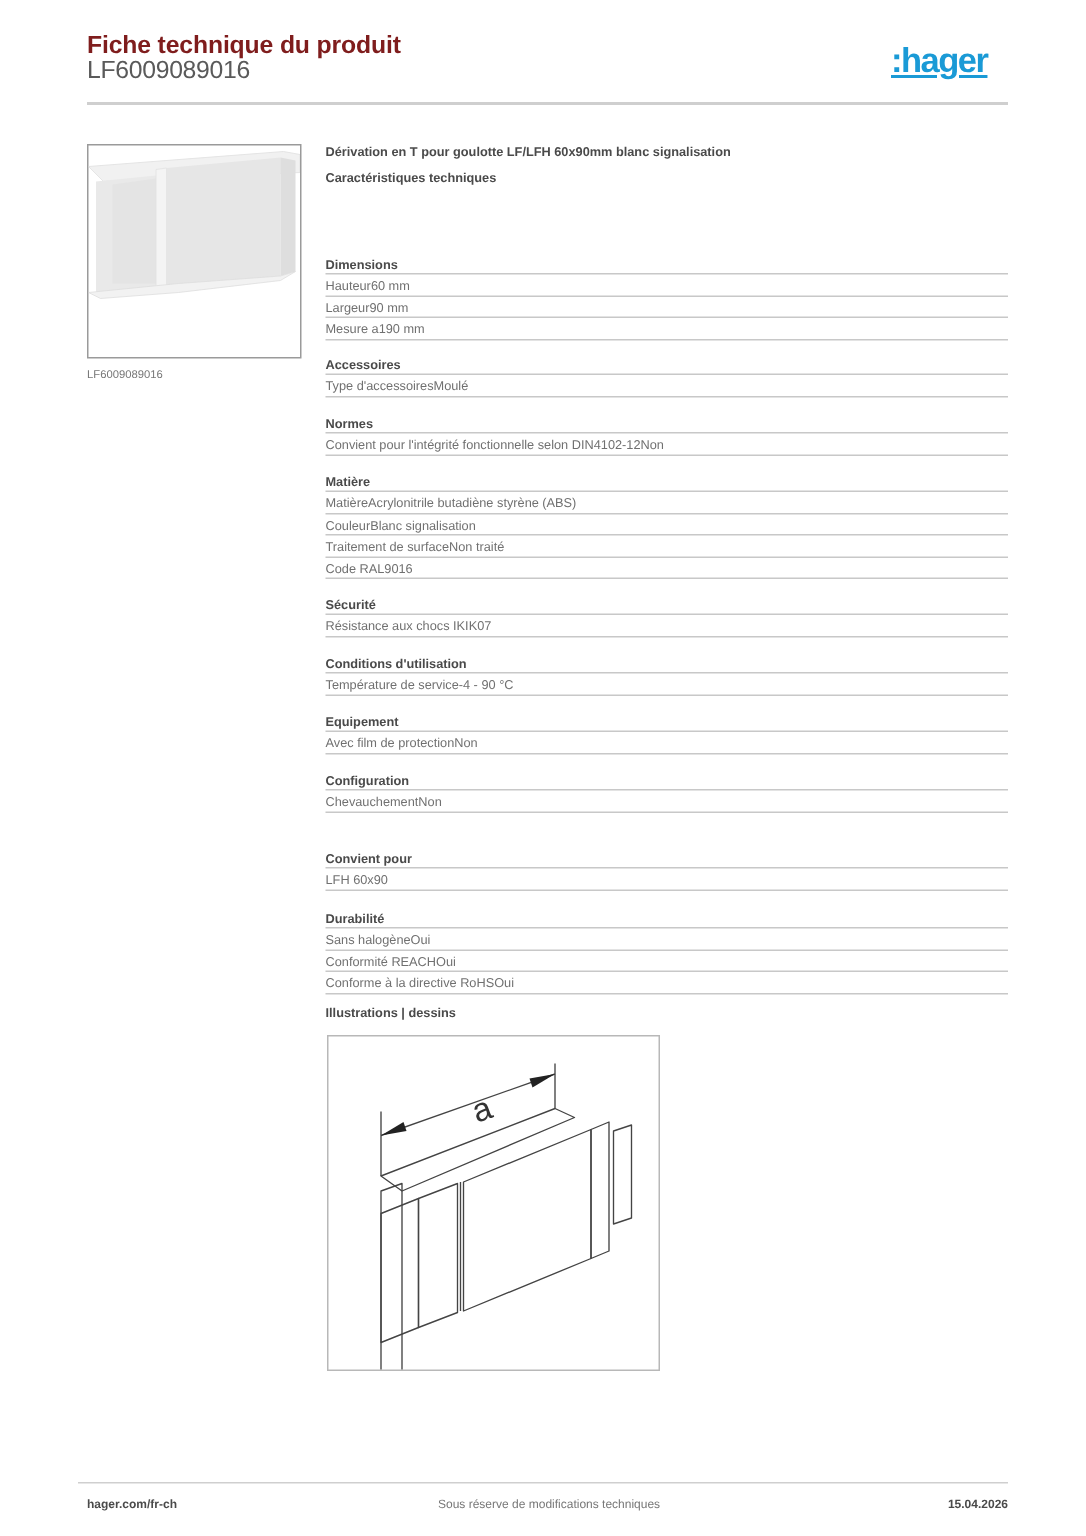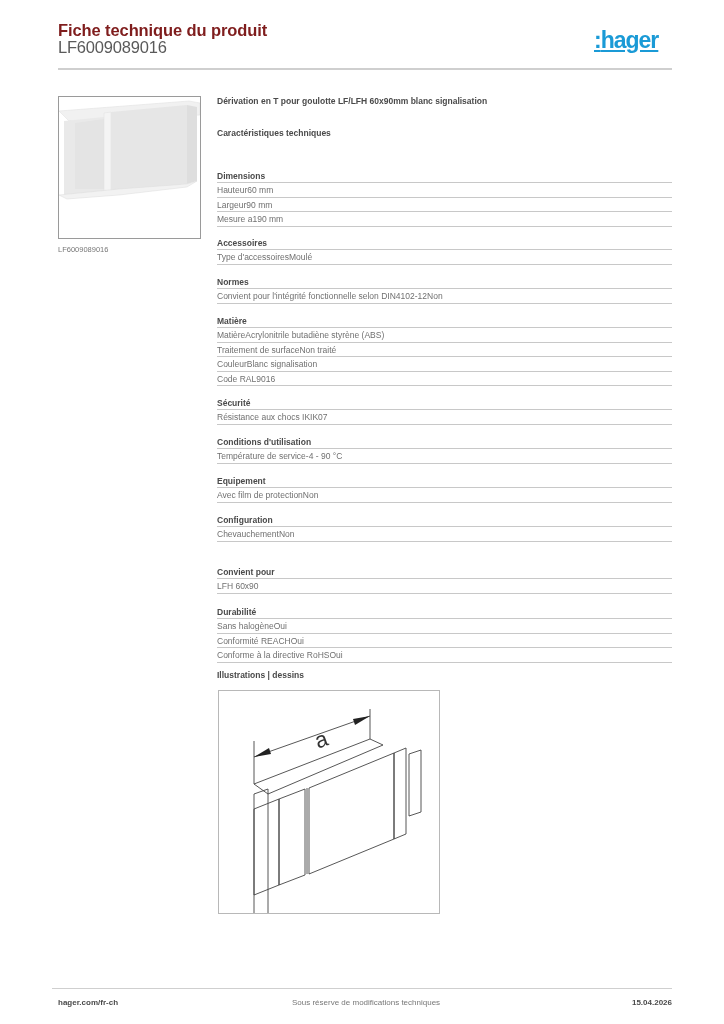--- a/index.html
+++ b/index.html
@@ -10,21 +10,21 @@
   .header-ref { position: absolute; left: 58px; top: 38px; font-size: 16.5px; color: #5a5a5a; letter-spacing: -0.2px; }
   .logo { position: absolute; left: 594px; top: 27px; font-size: 23px; font-weight: bold; color: #1a9ad6; letter-spacing: -1px; text-decoration: underline; }
   .logo .colon { font-size: 23px; }
   .header-rule { position: absolute; left: 58px; top: 68px; width: 614px; height: 2px; background: #cfcfcf; }
 
   .product-image { position: absolute; left: 58px; top: 96px; width: 143px; height: 143px; border: 1px solid #9a9a9a; background: #fff; overflow: hidden; }
   .product-caption { position: absolute; left: 58px; top: 245px; font-size: 7.5px; color: #777; }
 
   .main { position: absolute; left: 217px; top: 95px; width: 455px; }
   .product-desc { font-size: 8.5px; font-weight: bold; color: #4a4a4a; height: 13px; line-height: 13px; }
-  .section-heading { font-size: 8.5px; font-weight: bold; color: #4a4a4a; margin-top: 19px; height: 13px; line-height: 13px; }
+  .section-heading { font-size: 8.5px; font-weight: bold; color: #4a4a4a; margin-top: 4px; height: 13px; line-height: 13px; }
 
   .group { position: absolute; left: 217px; width: 455px; }
   .group-title { font-size: 8.5px; font-weight: bold; color: #4a4a4a; height: 13px; line-height: 13px; border-bottom: 1.5px solid #c8c8c8; margin-top: 15px; }
   .row { display: flex; font-size: 8.5px; color: #707070; height: 14.5px; line-height: 14px; border-bottom: 1px solid #c8c8c8; }
   .row .v { text-align: right; }
 
   .illus-title { position: absolute; left: 217px; top: 670px; font-size: 8.5px; font-weight: bold; color: #4a4a4a; }
   .drawing { position: absolute; left: 218px; top: 690px; width: 222px; height: 224px; border: 1px solid #b8b8b8; background: #fff; }
 
   .footer-rule { position: absolute; left: 52px; top: 988px; width: 620px; height: 1px; background: #cfcfcf; }
@@ -90,26 +90,26 @@
     </div>
 </div>
 
 <div class="group" style="top:300px">
   <div class="group-title">Matière</div>
   <div class="row">
       <span>Matière</span>
       <span class="v">Acrylonitrile butadiène styrène (ABS)</span>
     </div>
   <div class="row">
+      <span>Couleur</span>
+      <span class="v">Blanc signalisation</span>
+    </div>
+  <div class="row">
       <span>Traitement de surface</span>
       <span class="v">Non traité</span>
-    </div>
-  <div class="row">
-      <span>Couleur</span>
-      <span class="v">Blanc signalisation</span>
     </div>
   <div class="row">
       <span>Code RAL</span>
       <span class="v">9016</span>
     </div>
 </div>
 
 <div class="group" style="top:382px">
   <div class="group-title">Sécurité</div>
   <div class="row">

